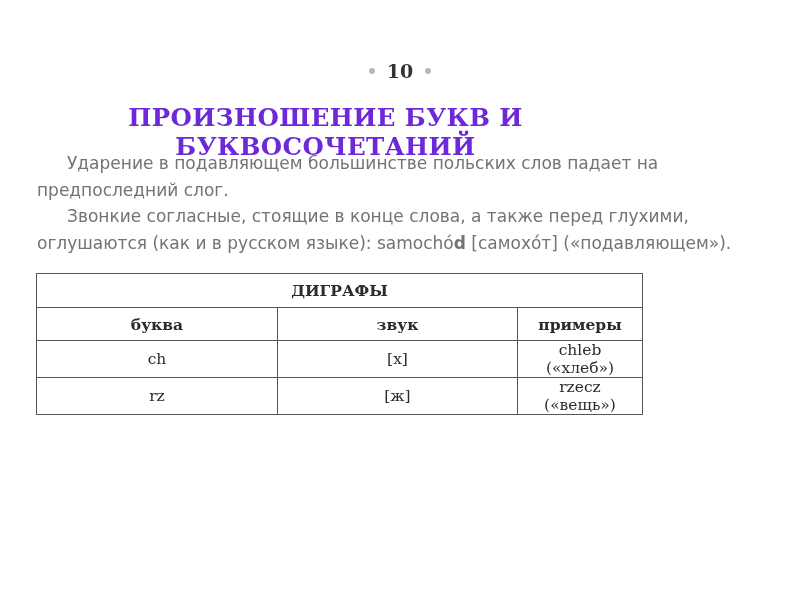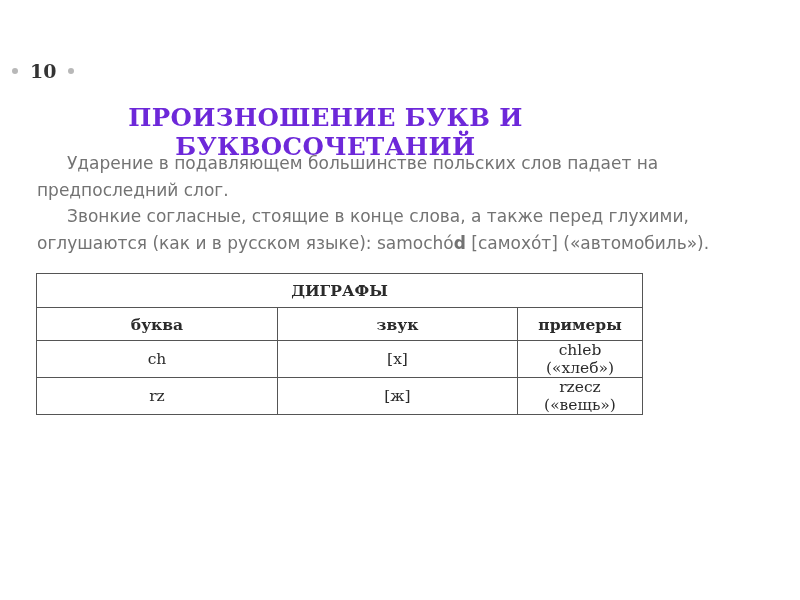--- a/index.html
+++ b/index.html
@@ -12,21 +12,21 @@
       height: 600px;
       position: relative;
       overflow: hidden;
       color: #2b2b2b;
     }
     .page-number {
       position: absolute;
       top: 60px;
       left: 0;
       width: 800px;
-      text-align: left;
+      text-align: center;
       font-family: "DejaVu Serif", serif;
       font-weight: bold;
       font-size: 19px;
       color: #333;
     }
     .page-number .dot {
       display: inline-block;
       width: 6px;
       height: 6px;
       border-radius: 50%;
@@ -103,21 +103,21 @@
 <body>
 
 <div class="page-number">
   <span class="dot"></span><span>10</span><span class="dot"></span>
 </div>
 
 <div class="title">ПРОИЗНОШЕНИЕ БУКВ И БУКВОСОЧЕТАНИЙ</div>
 
 <div class="body-text">
   <p>Ударение в подавляющем большинстве польских слов падает на предпоследний слог.</p>
-  <p><span>Звонкие согласные, стоящие в конце слова, а также перед глухими, оглушаются (как и в русском языке): </span><span>samochó<span class="bold">d</span></span> <span>[самохо́т]</span> <span>(«автомобиль»).</span></p>
+  <p><span>Звонкие согласные, стоящие в конце слова, а также перед глухими, оглушаются (как и в русском языке): </span><span>samochó<span class="bold">d</span></span> <span>[самохо́т]</span> <span>(«подавляющем»).</span></p>
 </div>
 
 <table class="digraph-table">
   <tbody>
       <tr class="caption-row">
     <th colspan="3">ДИГРАФЫ</th>
   </tr>
   <tr class="head-row">
     <th class="col-1">буква</th>
     <th class="col-2">звук</th>

